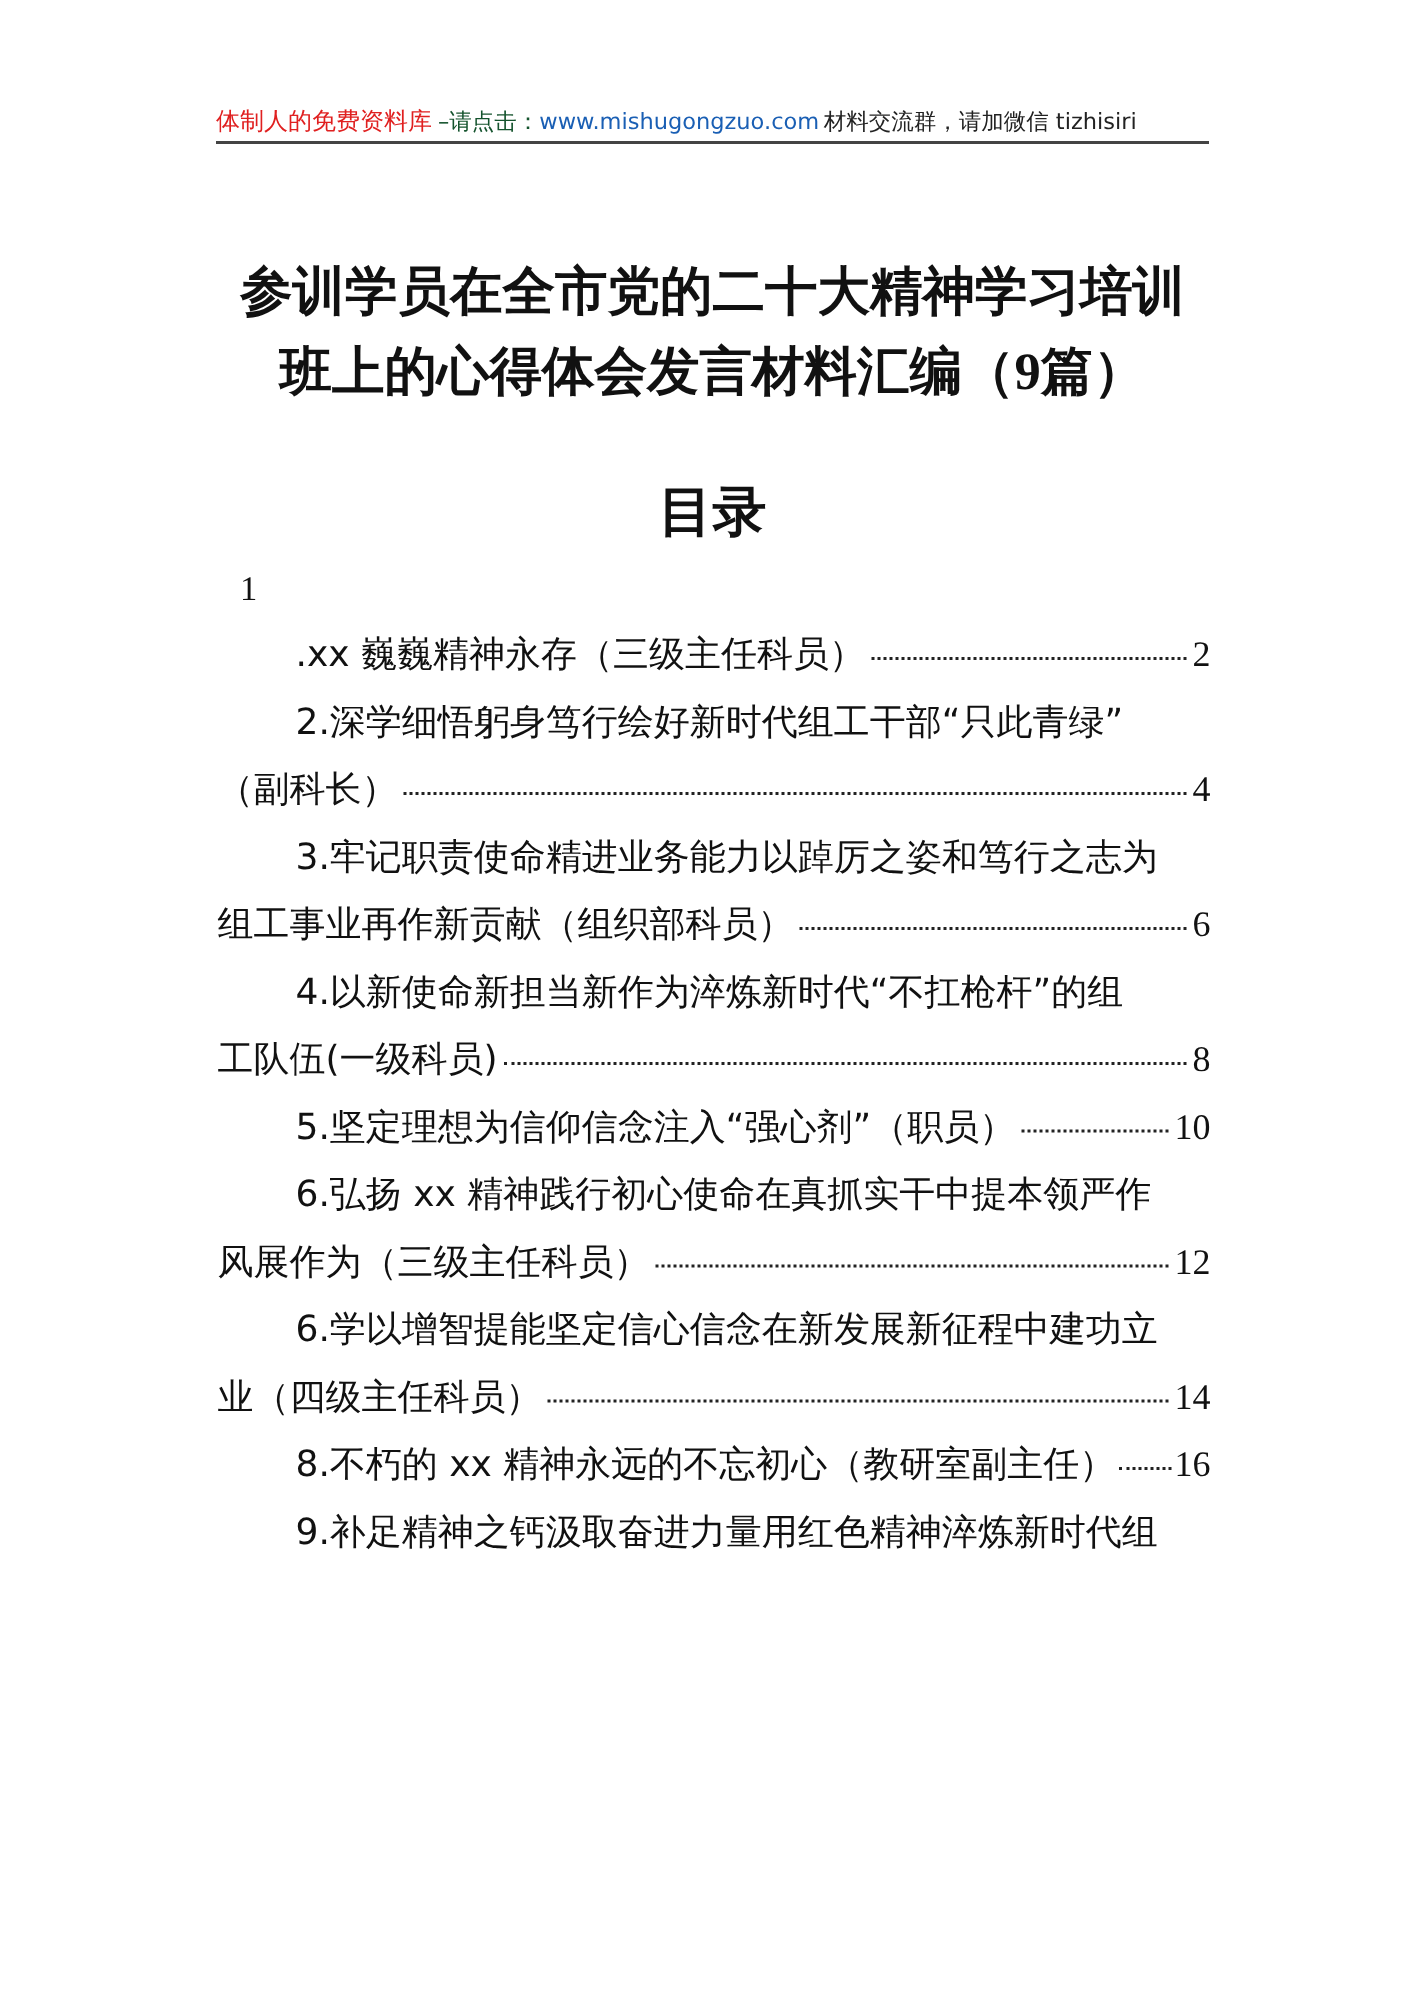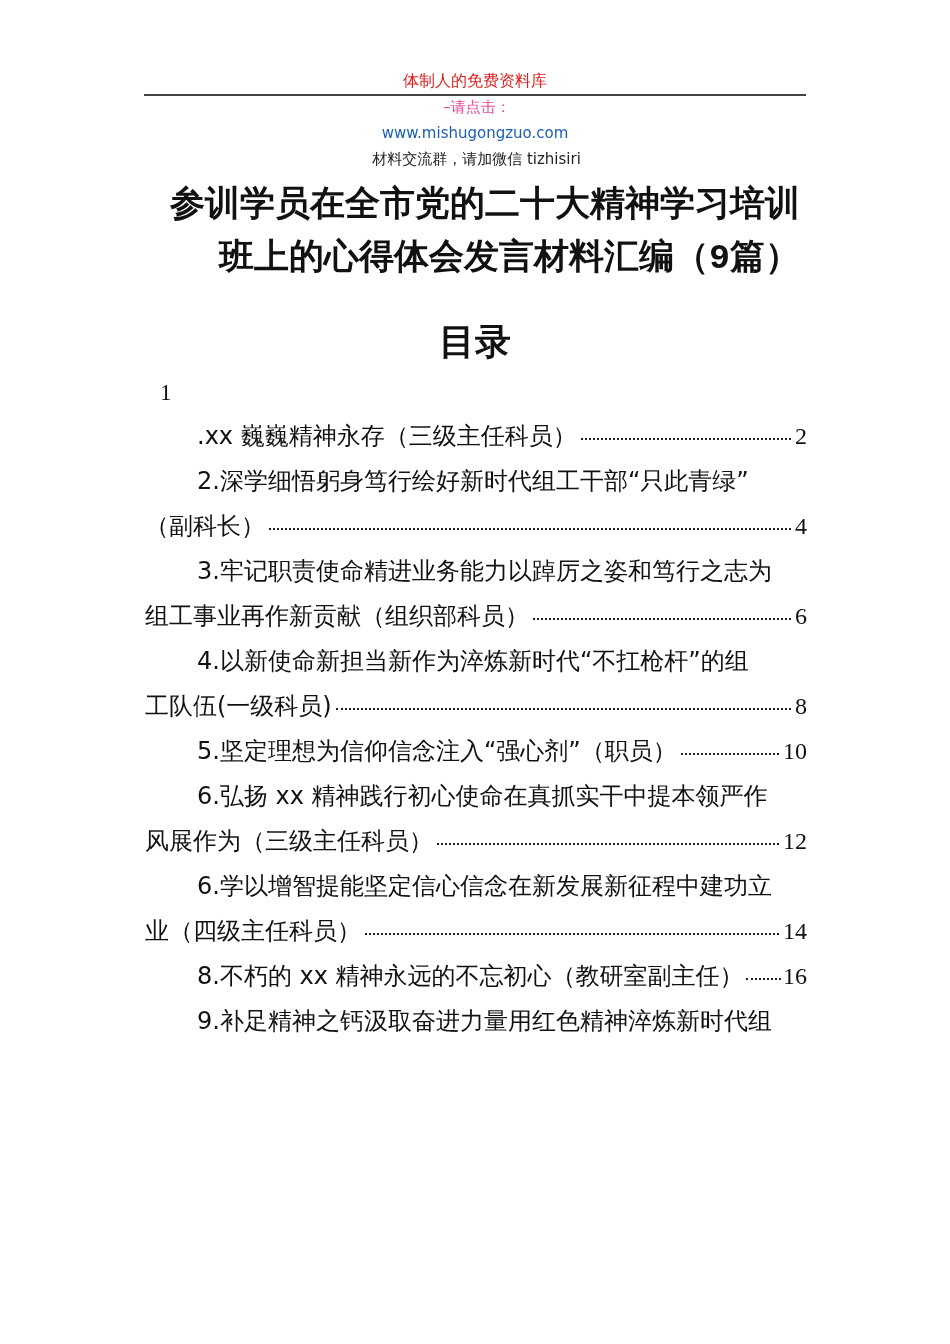--- a/index.html
+++ b/index.html
@@ -5,32 +5,32 @@
     html, body { margin: 0; padding: 0; background: #ffffff; }
     body {
       width: 950px; height: 1344px; position: relative; overflow: hidden;
       font-family: "DejaVu Sans", "Liberation Sans", sans-serif;
       color: #111111;
     }
     .header {
       position: absolute; left: 144px; top: 68px; width: 662px; height: 26px;
       border-bottom: 2px solid #444444;
       font-size: 15px; line-height: 26px; white-space: nowrap;
-      display: flex; align-items: center; flex-direction: column;
+      display: flex; align-items: center;
     }
     .header .brand { color: #e02020; font-size: 16px; }
-    .header .prompt { color: #ec4899; margin-left: 4px; }
+    .header .prompt { color: #14532d; margin-left: 4px; }
     .header .url { color: #1a5fb4; }
     .header .tail { color: #222222; margin-left: 3px; }
 
     .doc-title {
-      position: absolute; left: 150px; top: 180px; width: 650px;
-      font-family: Liberation Mono, monospace;
+      position: absolute; left: 150px; top: 168px; width: 650px;
+      font-family: Liberation Serif, serif;
       font-weight: bold; font-size: 35px; line-height: 53px;
-      text-align: right; color: #111111; letter-spacing: 0px;
+      text-align: center; color: #111111; letter-spacing: 0px;
     }
     .doc-title div { white-space: nowrap; }
 
     .toc-heading {
       position: absolute; left: 0; width: 950px; top: 316px;
       text-align: center;
       font-family: "DejaVu Serif", "Liberation Serif", serif;
       font-weight: bold; font-size: 36px; line-height: 50px;
     }
 

